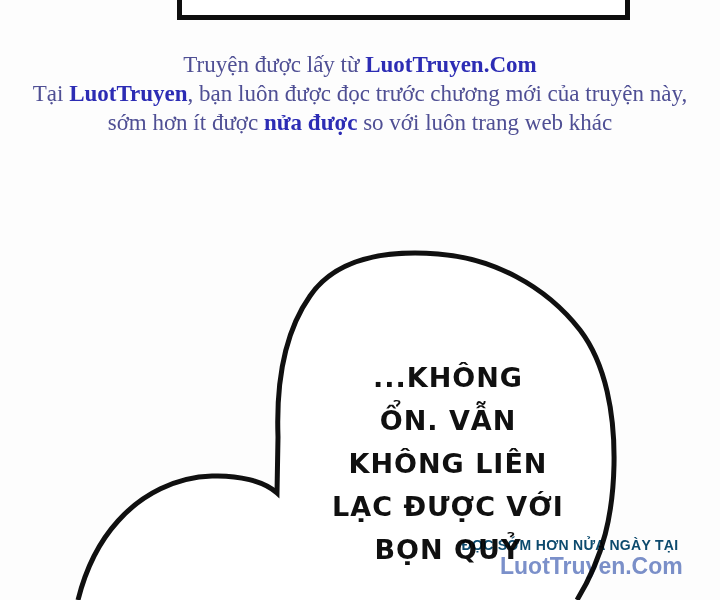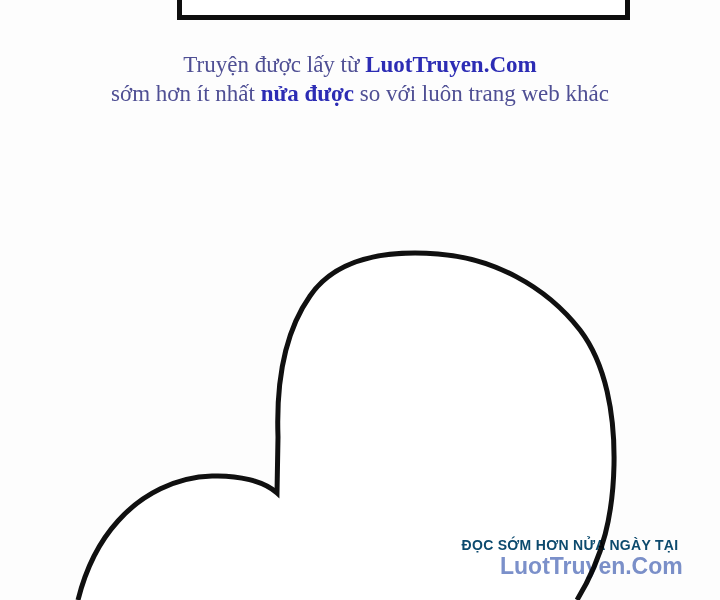--- a/index.html
+++ b/index.html
@@ -43,33 +43,41 @@
 </style>
 </head>
 <body>
 
 <div class="page">
 
   <div class="panel-frame"></div>
 
   <div class="promo">
     <div><span>Truyện được lấy từ </span><span class="brand">LuotTruyen.Com</span></div>
-    <div><span>sớm hơn ít nhất </span><span class="brand">nửa được</span><span> so với luôn trang web khác</span></div>
+    <div><span>Tại </span><span class="brand">LuotTruyen</span><span>, bạn luôn được đọc trước chương mới của truyện này,</span></div>
+    <div><span>sớm hơn ít được </span><span class="brand">nửa được</span><span> so với luôn trang web khác</span></div>
   </div>
 
   <svg class="bubble-svg" width="720" height="600" viewBox="0 0 720 600">
     <path d="M 78 600
              C 86 568, 98 543, 118 521
              C 142 494, 176 477, 212 476
              C 238 475, 264 481, 277 493
              L 278 437
              C 276 380, 286 330, 310 296
              C 336 258, 385 250, 438 254
              C 492 258, 545 285, 580 330
              C 606 364, 615 415, 614 465
              C 613 513, 604 556, 577 600" fill="#ffffff" stroke="#101010" stroke-width="5" stroke-linejoin="miter" stroke-linecap="butt"></path>
   </svg>
 
+  <div class="bubble-text">
+    <div>...KHÔNG</div>
+    <div>ỔN. VẪN</div>
+    <div>KHÔNG LIÊN</div>
+    <div>LẠC ĐƯỢC VỚI</div>
+    <div>BỌN QUỶ</div>
+  </div>
 
   <div class="wm-tagline">ĐỌC SỚM HƠN NỬA NGÀY TẠI</div>
   <div class="wm-site">LuotTruyen.Com</div>
 
 </div>
 
 </body></html>

